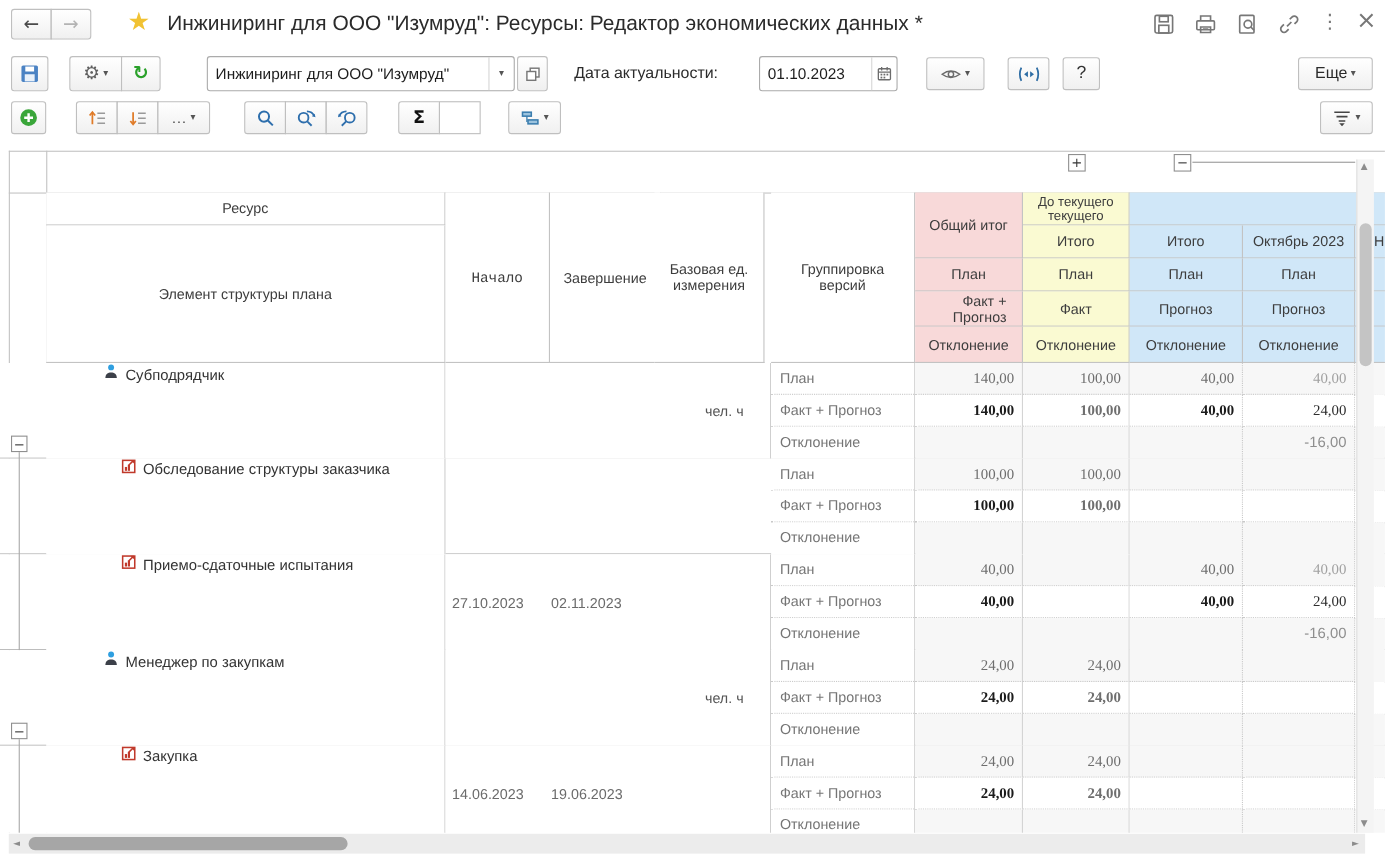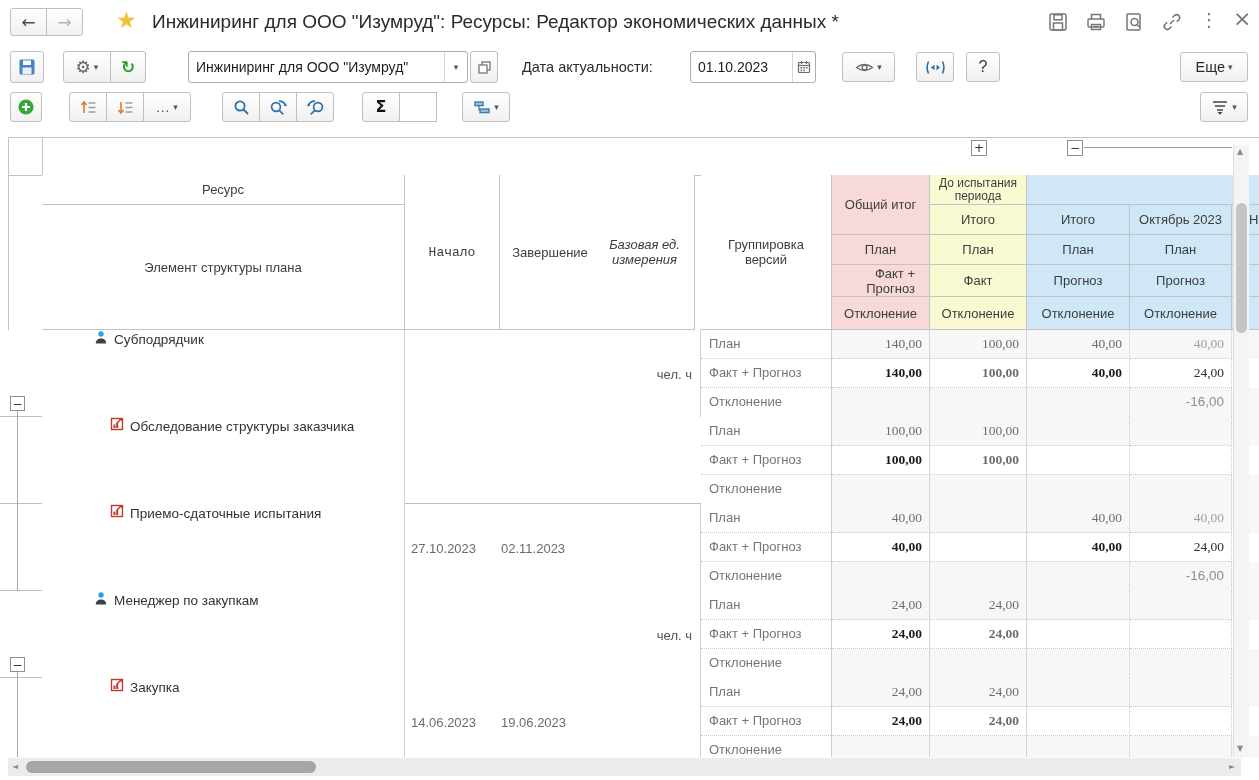--- a/index.html
+++ b/index.html
@@ -38,21 +38,21 @@
   .block{position:absolute;left:0;width:1259px;height:87px;border-bottom:1px solid #bdbdbd;box-sizing:border-box;background:#fff;}
   .cell{position:absolute;box-sizing:border-box;top:0;height:87px;background:#fff;}
   .name-cell{left:42px;width:363px;border-right:1px solid #cfcfcf;display:flex;align-items:flex-start;}
   .name-wrap{display:flex;align-items:center;gap:6px;padding-left:52px;}
   .name-wrap.indent{padding-left:68px;}
   .name-text{font-size:13.5px;color:#333;white-space:nowrap;}
   .mid-cell{left:405px;width:296px;border-right:1px solid #cfcfcf;}
   .date{position:absolute;top:50%;transform:translateY(-50%);font-size:13px;color:#6b6b6b;}
   .date.start{left:6px;}
   .date.finish{left:96px;}
-  .unit{position:absolute;top:50%;transform:translateY(-50%);right:8px;font-size:13px;color:#555;}
+  .unit{position:absolute;top:50%;transform:translateY(-50%);right:24px;font-size:13px;color:#555;}
   .labels-col{left:701px;width:131px;border-right:1px solid #cfcfcf;background:transparent;}
   .sublabel{position:absolute;left:0;width:100%;height:29px;line-height:28px;padding-left:8px;
             font-size:13px;color:#757575;box-sizing:border-box;background:#fff;}
   .r0{top:0;}.r1{top:29px;}.r2{top:58px;}
   .sublabel.r0,.sublabel.r1{border-bottom:1px dotted #c9c9c9;}
   .v{position:absolute;height:29px;line-height:28px;text-align:right;padding-right:7px;
      font-size:13.5px;box-sizing:border-box;background:#fff;}
   .v.r0,.v.r1{border-bottom:1px dotted #c9c9c9;font-family:Liberation Serif, serif;}
   .c0{left:832px;width:98px;border-right:1px solid #d4d4d4;}
   .c1{left:930px;width:97px;border-right:1px solid #d4d4d4;}
@@ -318,25 +318,25 @@
     </div>
   <div class="xbox" style="left:1067px;top:140px;width:16px;height:16px;">
       <span>−</span>
     </div>
   <div class="abs" style="left:1084px;top:147px;width:148px;height:1px;background:#9a9a9a;"></div>
 
   <div class="hc" style="left:42px;top:175px;width:363px;height:30px;">Ресурс</div>
   <div class="hc" style="left:42px;top:205px;width:363px;height:125px;">Элемент структуры плана</div>
   <div class="hc" style="left:405px;top:175px;width:95px;height:155px;font-family:Liberation Mono, monospace;">Начало</div>
   <div class="hc" style="left:500px;top:175px;width:101px;height:155px;">Завершение</div>
-  <div class="hc" style="left:595px;top:175px;width:100px;height:155px;padding:0 8px;font-style:italic;">Базовая ед. измерения</div>
+  <div class="hc" style="left:595px;top:175px;width:100px;height:155px;padding:0 8px;">Базовая ед. измерения</div>
   <div class="hc" style="left:701px;top:175px;width:131px;height:155px;padding:0 14px;">Группировка версий</div>
 
   <div class="hc pink" style="left:832px;top:175px;width:98px;height:60px;">Общий итог</div>
-  <div class="hc yellow" style="left:930px;top:175px;width:97px;height:30px;font-size:12px;line-height:13px;">До испытания периода</div>
+  <div class="hc yellow" style="left:930px;top:175px;width:97px;height:30px;font-size:12px;line-height:13px;">До текущего текущего</div>
   <div class="hc yellow" style="left:930px;top:205px;width:97px;height:30px;">Итого</div>
   <div class="hc blue" style="left:1027px;top:175px;width:232px;height:30px;border-right:none;"></div>
   <div class="hc blue" style="left:1027px;top:205px;width:103px;height:30px;">Итого</div>
   <div class="hc blue" style="left:1130px;top:205px;width:102px;height:30px;">Октябрь 2023</div>
   <div class="hc blue left-pad" style="left:1232px;top:205px;width:27px;height:30px;border-right:none;">Н</div>
 
   <div class="hc pink" style="left:832px;top:235px;width:98px;height:30px;">План</div>
   <div class="hc pink" style="left:832px;top:265px;width:98px;height:32px;padding:0 14px;">Факт + Прогноз</div>
   <div class="hc pink" style="left:832px;top:297px;width:98px;height:33px;">Отклонение</div>
   <div class="hc yellow" style="left:930px;top:235px;width:97px;height:30px;">План</div>

